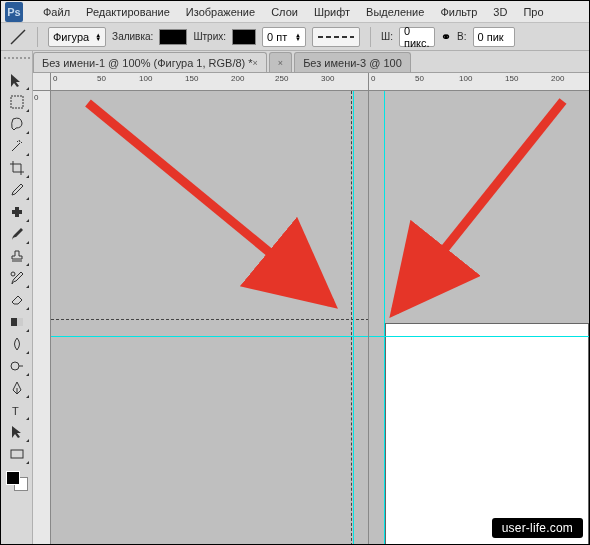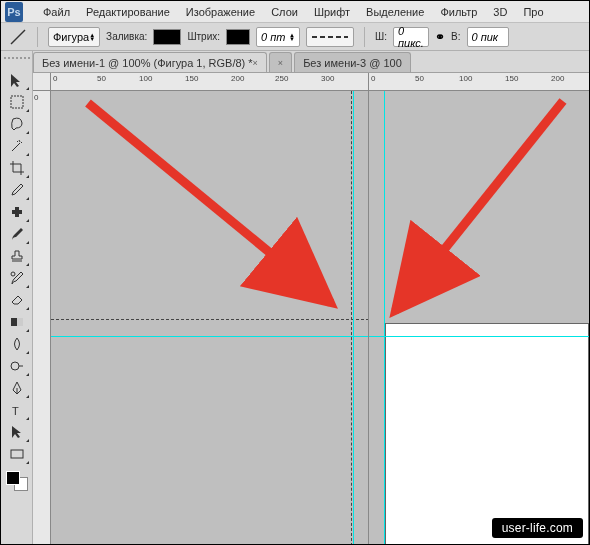--- a/index.html
+++ b/index.html
@@ -4,26 +4,26 @@
 <style>
 * { margin: 0; padding: 0; box-sizing: border-box; font-family: Arial, sans-serif; font-size: 11px; user-select: none; }
 body { width: 590px; height: 545px; background: #d8d8d8; overflow: hidden; position: relative; border: 1px solid #000; }
 
 .menubar { height: 22px; background: #e8e8e8; border-bottom: 1px solid #c0c0c0; display: flex; align-items: center; padding-left: 4px; }
 .ps-logo { width: 18px; height: 20px; background: #2a5c99; color: #c5d9ed; font-weight: bold; font-size: 11px; display: flex; align-items: center; justify-content: center; margin-right: 12px; border-radius: 2px; }
 .menu-item { padding: 0 8px; color: #2a2a2a; cursor: default; }
 
 .optbar { height: 28px; background: #d8d8d8; border-bottom: 1px solid #b0b0b0; display: flex; align-items: center; padding-left: 8px; gap: 6px; }
 .optbar-sep { width: 1px; height: 20px; background: #b0b0b0; margin: 0 4px; }
-.sel { height: 20px; background: #f4f4f4; border: 1px solid #a0a0a0; padding: 0 4px; display: flex; align-items: center; gap: 0; border-radius: 2px; font-size: 10px; }
+.sel { height: 20px; background: #f4f4f4; border: 1px solid #a0a0a0; padding: 0 4px; display: flex; align-items: center; gap: 6px; border-radius: 2px; font-size: 10px; }
 .sel .arrows { display: flex; flex-direction: column; line-height: 4px; font-size: 6px; }
 .lbl { font-size: 10px; color: #2a2a2a; }
 .swatch { width: 28px; height: 16px; background: #000; border: 1px solid #888; }
 .swatch.inner { width: 24px; }
-.numfield { width: 44px; height: 20px; background: #fff; border: 1px solid #a0a0a0; font-size: 10px; display: flex; align-items: center; padding: 0 4px; justify-content: space-between; border-radius: 2px; font-style: italic; }
+.numfield { width: 44px; height: 20px; background: #fff; border: 1px solid #a0a0a0; font-size: 10px; display: flex; align-items: center; padding: 0 4px; justify-content: space-between; border-radius: 2px; }
 .numfield .arrows { display: flex; flex-direction: column; line-height: 4px; font-size: 6px; }
 .strokeopt { width: 48px; height: 20px; background: #f4f4f4; border: 1px solid #a0a0a0; display: flex; align-items: center; justify-content: center; border-radius: 2px; }
 .link-ico { font-size: 12px; font-weight: bold; }
 
 .workspace { display: flex; height: 495px; }
 .toolbar-col { width: 32px; background: #d8d8d8; border-right: 1px solid #b0b0b0; display: flex; flex-direction: column; align-items: center; padding-top: 6px; gap: 0; }
 .tbtn { width: 26px; height: 22px; display: flex; align-items: center; justify-content: center; position: relative; cursor: default; }
 .tbtn svg { width: 16px; height: 16px; }
 .tcorner { position: absolute; right: 1px; bottom: 1px; width: 0; height: 0; border-left: 3px solid transparent; border-bottom: 3px solid #333; }
 .toolbar-handle { width: 26px; height: 8px; border-top: 2px dotted #999; margin-bottom: 4px; }

